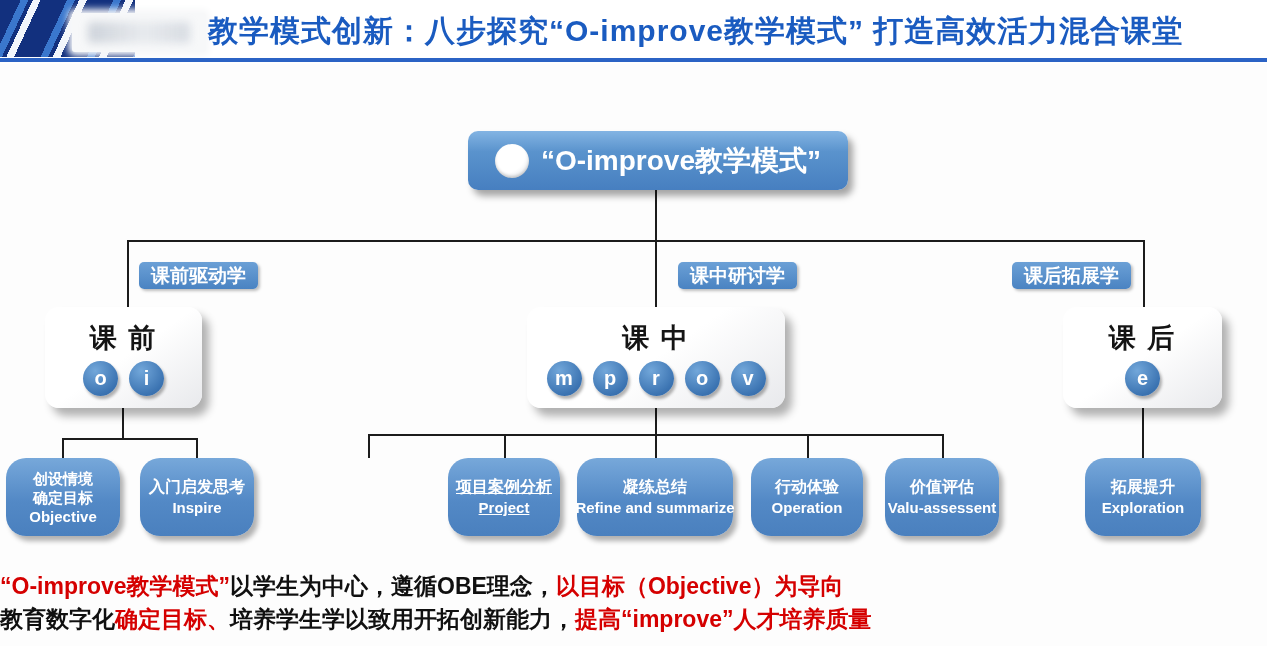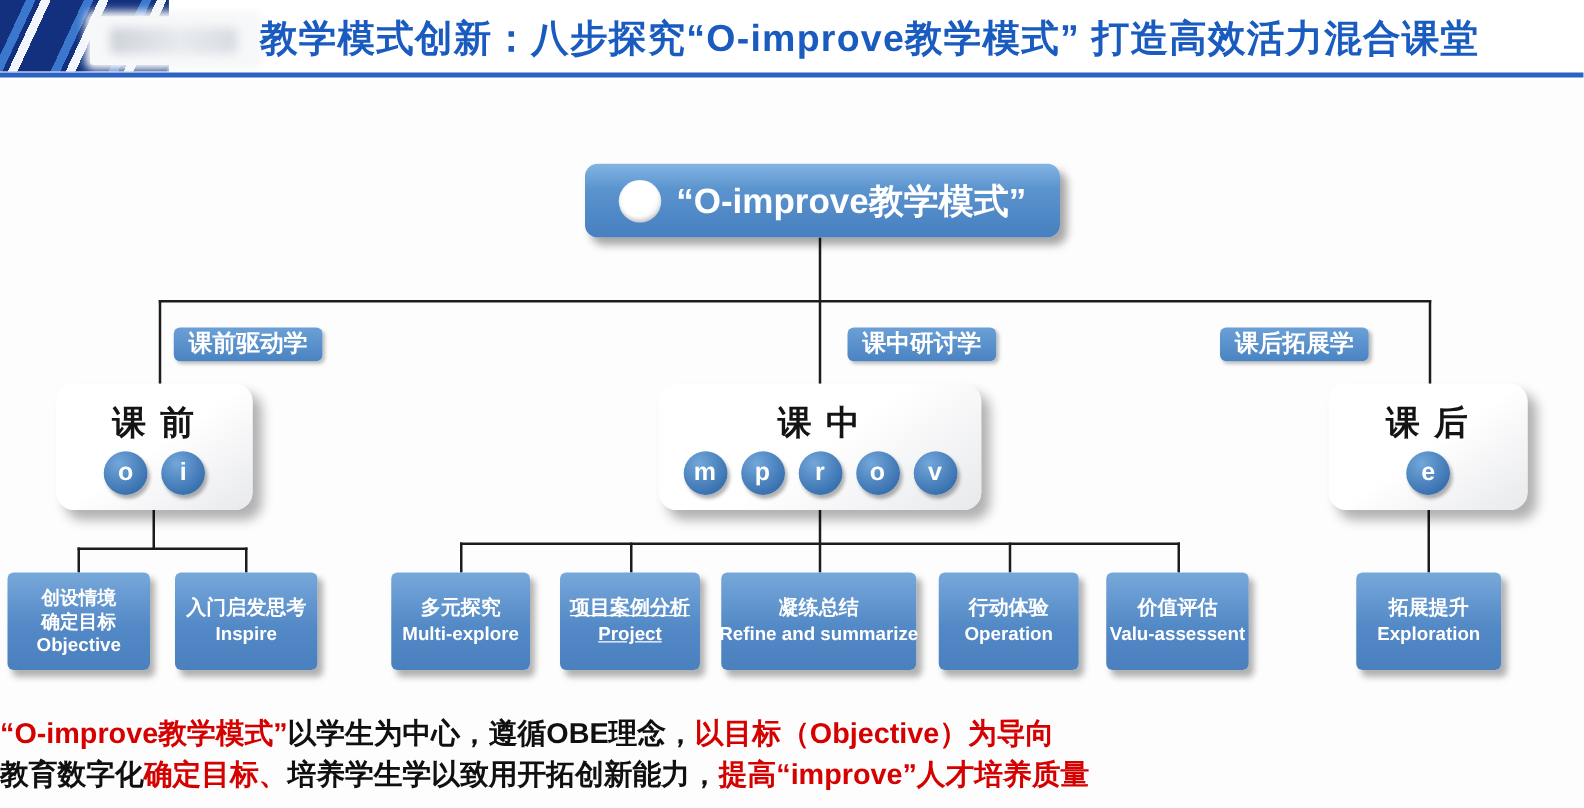--- a/index.html
+++ b/index.html
@@ -48,21 +48,21 @@
     display:flex; flex-direction:column; align-items:center; justify-content:center; gap:5px; }
   .card-title { font-size:27px; font-weight:bold; color:#141414; letter-spacing:2px; white-space:nowrap; }
   .letters { display:flex; gap:11px; }
   .letter { width:35px; height:35px; border-radius:50%;
     background:radial-gradient(circle at 35% 28%, #72a7da 0%, #3c74b2 70%, #2d62a0 100%);
     color:#fff; font-size:20px; font-weight:bold;
     display:flex; align-items:center; justify-content:center;
     box-shadow:2px 3px 3px rgba(0,0,0,0.30); }
 
   
-  .leaf { position:absolute; top:458px; height:78px; border-radius:5px;
+  .leaf { position:absolute; top:458px; height:78px; border-radius:20px;
     background:linear-gradient(180deg,#77a8da 0%, #5389c6 55%, #4a80be 100%);
     box-shadow:4px 5px 5px rgba(0,0,0,0.30);
     display:flex; flex-direction:column; align-items:center; justify-content:center;
     color:#fff; font-weight:bold; text-align:center; }
   .leaf .zh { font-size:16px; line-height:21px; white-space:nowrap; }
   .leaf .en { font-size:15px; line-height:21px; white-space:nowrap; }
   .leaf.three .zh, .leaf.three .en { font-size:15px; line-height:19px; }
 
   
   .footer { position:absolute; left:0; top:570px; width:100%; 
@@ -102,21 +102,21 @@
 
   <div class="ln" style="left:1142px;top:407px;width:2px;height:51px;"></div>
 
   <div class="root">
     <span class="root-dot"></span>
     <span>“O-improve教学模式”</span>
   </div>
 
   <div class="tag" style="left:139px;">课前驱动学</div>
   <div class="tag" style="left:678px;">课中研讨学</div>
-  <div class="tag" style="left:976px;">课后拓展学</div>
+  <div class="tag" style="left:1012px;">课后拓展学</div>
 
   <div class="card" style="left:45px;width:157px;">
     <div class="card-title">课 前</div>
     <div class="letters">
       <span class="letter">o</span>
       <span class="letter">i</span>
     </div>
   </div>
 
   <div class="card" style="left:527px;width:258px;">
@@ -141,24 +141,20 @@
     <div class="zh">创设情境</div>
     <div class="zh">确定目标</div>
     <div class="en">Objective</div>
   </div>
 
   <div class="leaf" style="left:140px;width:114px;">
     <div class="zh">入门启发思考</div>
     <div class="en">Inspire</div>
   </div>
 
-  <div class="leaf" style="left:313px;width:111px;">
-    <div class="zh">多元探究</div>
-    <div class="en">Multi-explore</div>
-  </div>
 
   <div class="leaf" style="left:448px;width:112px;text-decoration:underline;">
     <div class="zh">项目案例分析</div>
     <div class="en">Project</div>
   </div>
 
   <div class="leaf" style="left:577px;width:156px;">
     <div class="zh">凝练总结</div>
     <div class="en">Refine and summarize</div>
   </div>

